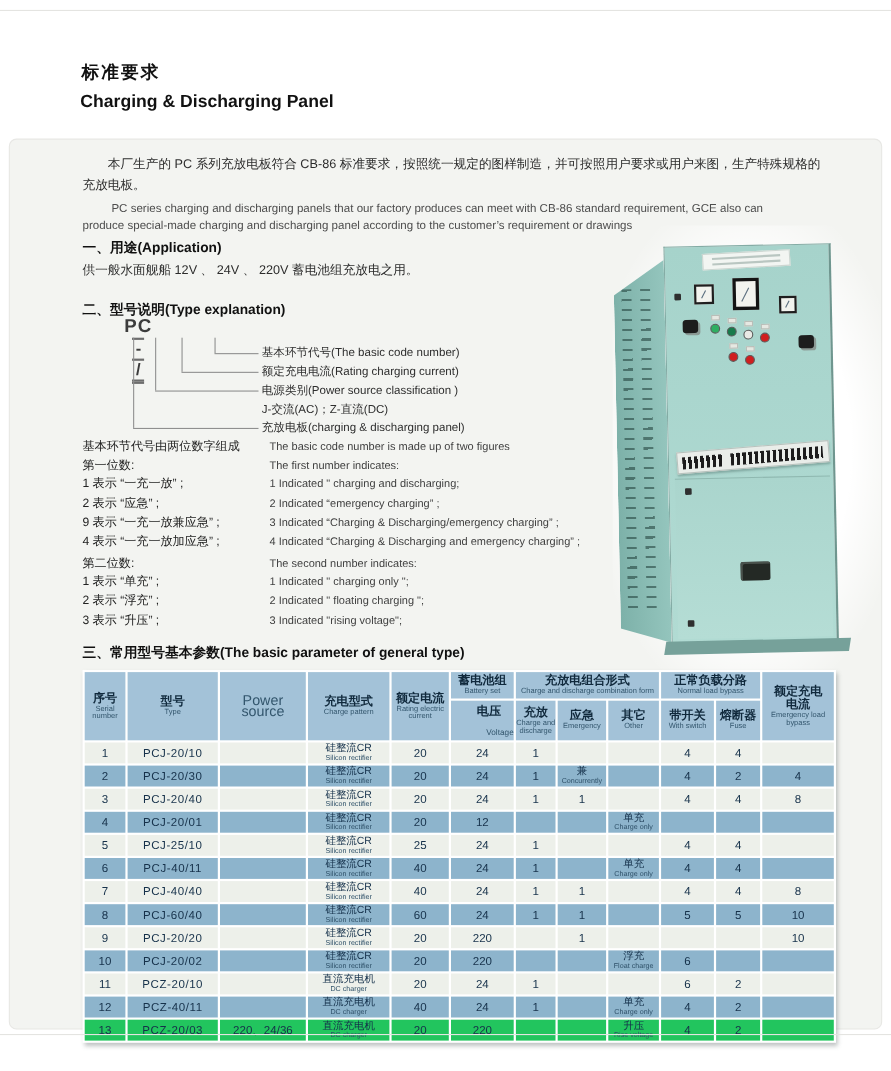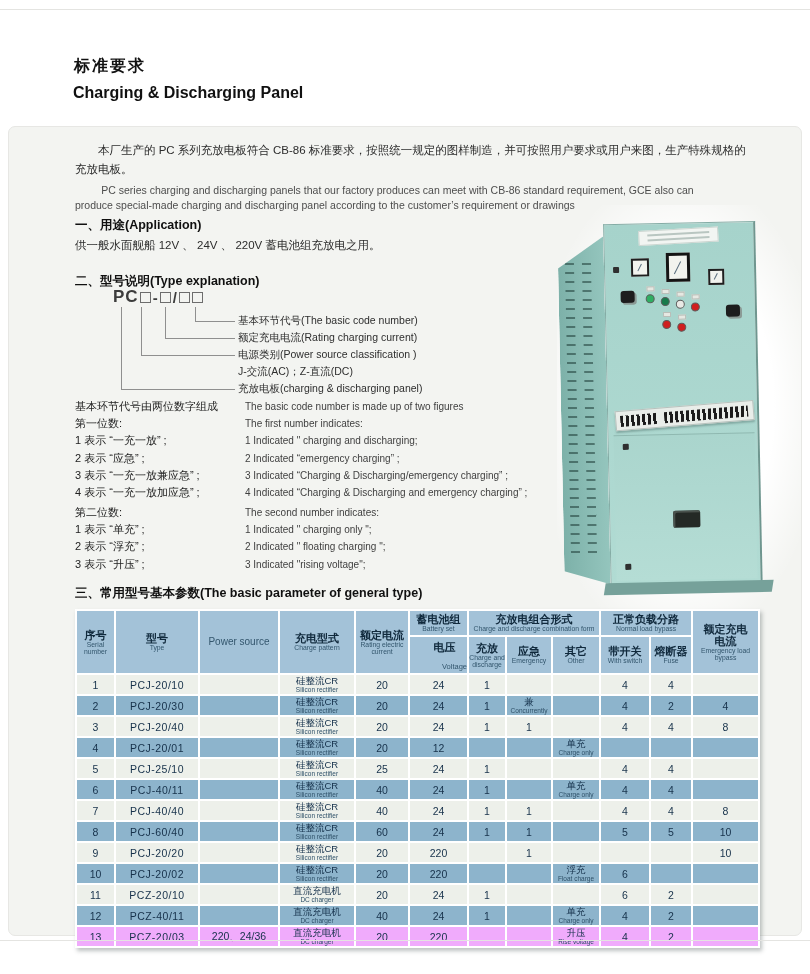--- a/index.html
+++ b/index.html
@@ -15,21 +15,21 @@
   
   .panel{position:absolute;left:8px;top:126px;width:792px;height:808px;background:#f3f4f1;border:1px solid #e7e7e4;border-radius:7px;}
   .panel *{box-sizing:border-box;}
   .intro-cn{position:absolute;left:66px;top:14px;width:672px;font-size:11.5px;line-height:19px;color:#2c2c2c;text-indent:2em;}
   .intro-en{position:absolute;left:66px;top:56px;width:655px;font-size:10.5px;line-height:15px;color:#4d4d4d;text-indent:2.5em;}
   .sec-head{position:absolute;left:66px;font-size:12.5px;font-weight:bold;color:#101010;}
   .plain-cn{position:absolute;left:66px;font-size:11.5px;color:#2c2c2c;}
   .plain-en{position:absolute;left:66px;font-size:10.5px;color:#4d4d4d;}
   
   .diagram{position:absolute;left:66px;top:160px;width:440px;height:120px;}
-  .code-row{position:absolute;left:38px;top:0;height:20px;display:flex;align-items:center;color:#3c3c3c;}
+  .code-row{position:absolute;left:38px;top:0;height:20px;display:flex;align-items:center;color:#3c3c3c;flex-direction:column;}
   .code-prefix{font-size:17px;font-weight:bold;letter-spacing:1px;color:#3c3c3c;}
   .code-box{width:11px;height:11px;border:1.5px solid #6d6d6d;margin:0 1px;background:transparent;}
   .code-sep{font-size:15px;font-weight:bold;margin:0 1px;color:#3c3c3c;}
   .dg-v{position:absolute;width:1px;background:#8f8f8f;}
   .dg-h{position:absolute;height:1px;background:#8f8f8f;}
   .code-label{position:absolute;left:163px;height:17px;font-size:10.5px;color:#2e2e2e;white-space:nowrap;}
   
   .exp-block{position:absolute;left:66px;width:600px;}
   .exp-row{display:flex;line-height:17.2px;}
   .exp-cn{width:170px;font-size:11px;color:#222;}
@@ -42,21 +42,21 @@
   .ptable .hcn.inline{display:inline;margin-left:12px;}
   .ptable .hen{font-size:6.8px;line-height:7.5px;font-weight:normal;color:#33566d;display:block;}
   .ptable .hen.inline{display:inline;font-size:7.5px;margin-left:32px;}
   .ptable thead tr{height:24px;}
   .ptable tbody tr{height:19px;}
   .ptable td{font-size:10.5px;color:#16314a;}
   .ptable td .cn{font-size:9.5px;line-height:10px;color:#14304a;}
   .ptable td .en{font-size:6.5px;line-height:7px;color:#2e5068;}
   tr.light td{background:#edf0ea;}
   tr.blue td{background:#8db4cc;}
-  tr.pale td{background:#f0abfc;}
+  tr.pale td{background:#22c55e;}
   .c-model{letter-spacing:.5px;}
   
   .photo-bg{position:absolute;left:548px;top:78px;width:244px;height:404px;background:radial-gradient(ellipse at 50% 50%,#ffffff 55%,rgba(255,255,255,0) 85%);}
   .cabinet{position:absolute;left:552px;top:94px;width:212px;height:376px;transform:rotate(-1.2deg);}
   .cab-side{position:absolute;left:0;top:14px;width:46px;height:348px;background:linear-gradient(90deg,#7db1a9,#94c5bd);clip-path:polygon(100% 0,100% 100%,0 96%,0 9%);}
   .cab-side .louver{position:absolute;top:26px;width:9px;height:292px;background:repeating-linear-gradient(180deg,rgba(28,58,53,.55) 0 2px,rgba(255,255,255,0) 2px 9px);}
   .louver.l1{left:7px;}
   .louver.l2{left:24px;}
   .cab-front{position:absolute;left:46px;top:2px;width:152px;height:362px;background:linear-gradient(180deg,#a6d3cb,#b1dbd3);border:1px solid #84aca5;border-right:2px solid #6f968f;}
   .cab-label{position:absolute;left:34px;top:5px;width:80px;height:15px;background:#f2f5f2;border:1px solid #ccd6d1;transform:rotate(-2deg);}
@@ -137,21 +137,21 @@
       </div>
       <div class="exp-row">
         <span class="exp-cn">1 表示 “一充一放” ;</span>
         <span class="exp-en">1 Indicated " charging and discharging;</span>
       </div>
       <div class="exp-row">
         <span class="exp-cn">2 表示 “应急” ;</span>
         <span class="exp-en">2 Indicated “emergency charging” ;</span>
       </div>
       <div class="exp-row">
-        <span class="exp-cn">3 表示 “一充一放兼应急” ;</span>
+        <span class="exp-cn">9 表示 “一充一放兼应急” ;</span>
         <span class="exp-en">3 Indicated  “Charging &amp; Discharging/emergency charging” ;</span>
       </div>
       <div class="exp-row">
         <span class="exp-cn">4 表示 “一充一放加应急” ;</span>
         <span class="exp-en">4 Indicated  “Charging &amp; Discharging and emergency charging” ;</span>
       </div>
     </div>
   <div class="exp-block" style="top:377px">
 
   <div class="exp-row">
@@ -193,21 +193,21 @@
       <tr>
         <th rowspan="2">
           <span class="hcn">序号</span>
           <span class="hen">Serial number</span>
         </th>
         <th rowspan="2">
           <span class="hcn">型号</span>
           <span class="hen">Type</span>
         </th>
         <th rowspan="2">
-          <span class="hen" style="font-size:10px;line-height:10px">Power source</span>
+          <span class="hen" style="font-size:13px;line-height:10px">Power source</span>
         </th>
         <th rowspan="2">
           <span class="hcn">充电型式</span>
           <span class="hen">Charge pattern</span>
         </th>
         <th rowspan="2">
           <span class="hcn">额定电流</span>
           <span class="hen" style="white-space:normal;padding:0 4px">Rating electric current</span>
         </th>
         <th>

